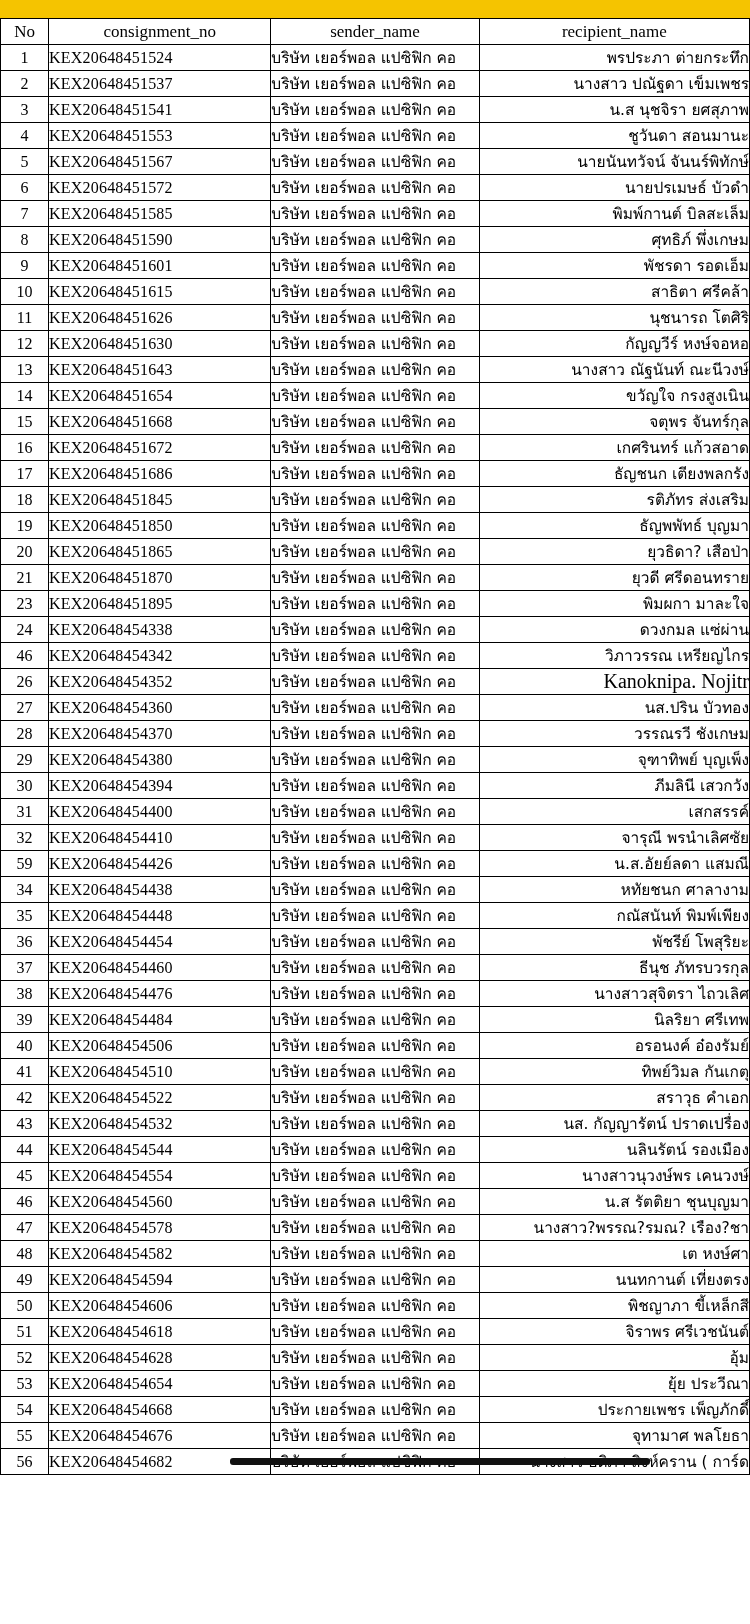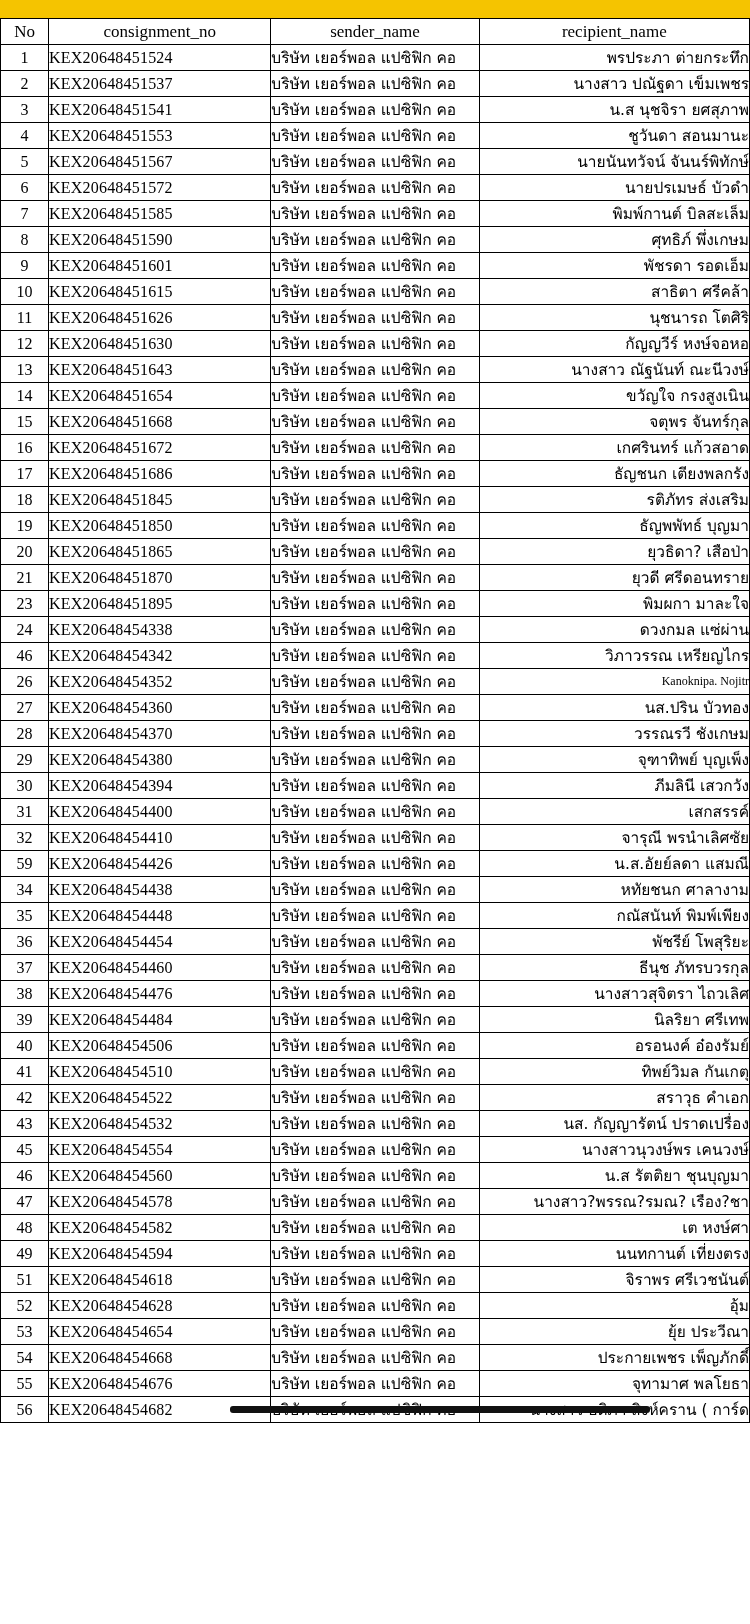--- a/index.html
+++ b/index.html
@@ -63,21 +63,21 @@
     font-weight: bold;
   }
   .cell-recip {
     text-align: right;
     font-size: 15.5px;
     font-family: "DejaVu Sans", "Liberation Sans", sans-serif;
     padding-left: 2px;
   }
   .cell-recip.latin {
     font-family: "Liberation Serif", "DejaVu Serif", serif;
-    font-size: 12px;
+    font-size: 20px;
   }
   
   .marker {
     position: absolute;
     left: 230px;
     bottom: 16px;
     width: 420px;
     height: 7px;
     background: #111111;
     border-radius: 3px;
@@ -356,20 +356,26 @@
           <td class="cell-sender">บริษัท เยอร์พอล แปซิฟิก คอ</td>
           <td class="cell-recip">สราวุธ คำเอก</td>
         </tr>
         <tr>
           <td class="cell-no">43</td>
           <td class="cell-cons">KEX20648454532</td>
           <td class="cell-sender">บริษัท เยอร์พอล แปซิฟิก คอ</td>
           <td class="cell-recip">นส. กัญญารัตน์ ปราดเปรื่อง</td>
         </tr>
         <tr>
+          <td class="cell-no">44</td>
+          <td class="cell-cons">KEX20648454544</td>
+          <td class="cell-sender">บริษัท เยอร์พอล แปซิฟิก คอ</td>
+          <td class="cell-recip">นลินรัตน์ รองเมือง</td>
+        </tr>
+        <tr>
           <td class="cell-no">45</td>
           <td class="cell-cons">KEX20648454554</td>
           <td class="cell-sender">บริษัท เยอร์พอล แปซิฟิก คอ</td>
           <td class="cell-recip">นางสาวนุวงษ์พร เคนวงษ์</td>
         </tr>
         <tr>
           <td class="cell-no">46</td>
           <td class="cell-cons">KEX20648454560</td>
           <td class="cell-sender">บริษัท เยอร์พอล แปซิฟิก คอ</td>
           <td class="cell-recip">น.ส รัตติยา ชุนบุญมา</td>
@@ -384,20 +390,26 @@
           <td class="cell-no">48</td>
           <td class="cell-cons">KEX20648454582</td>
           <td class="cell-sender">บริษัท เยอร์พอล แปซิฟิก คอ</td>
           <td class="cell-recip">เต หงษ์ศา</td>
         </tr>
         <tr>
           <td class="cell-no">49</td>
           <td class="cell-cons">KEX20648454594</td>
           <td class="cell-sender">บริษัท เยอร์พอล แปซิฟิก คอ</td>
           <td class="cell-recip">นนทกานต์ เที่ยงตรง</td>
+        </tr>
+        <tr>
+          <td class="cell-no">50</td>
+          <td class="cell-cons">KEX20648454606</td>
+          <td class="cell-sender">บริษัท เยอร์พอล แปซิฟิก คอ</td>
+          <td class="cell-recip">พิชญาภา ขี้เหล็กสี</td>
         </tr>
         <tr>
           <td class="cell-no">51</td>
           <td class="cell-cons">KEX20648454618</td>
           <td class="cell-sender">บริษัท เยอร์พอล แปซิฟิก คอ</td>
           <td class="cell-recip">จิราพร   ศรีเวชนันต์</td>
         </tr>
         <tr>
           <td class="cell-no">52</td>
           <td class="cell-cons">KEX20648454628</td>

